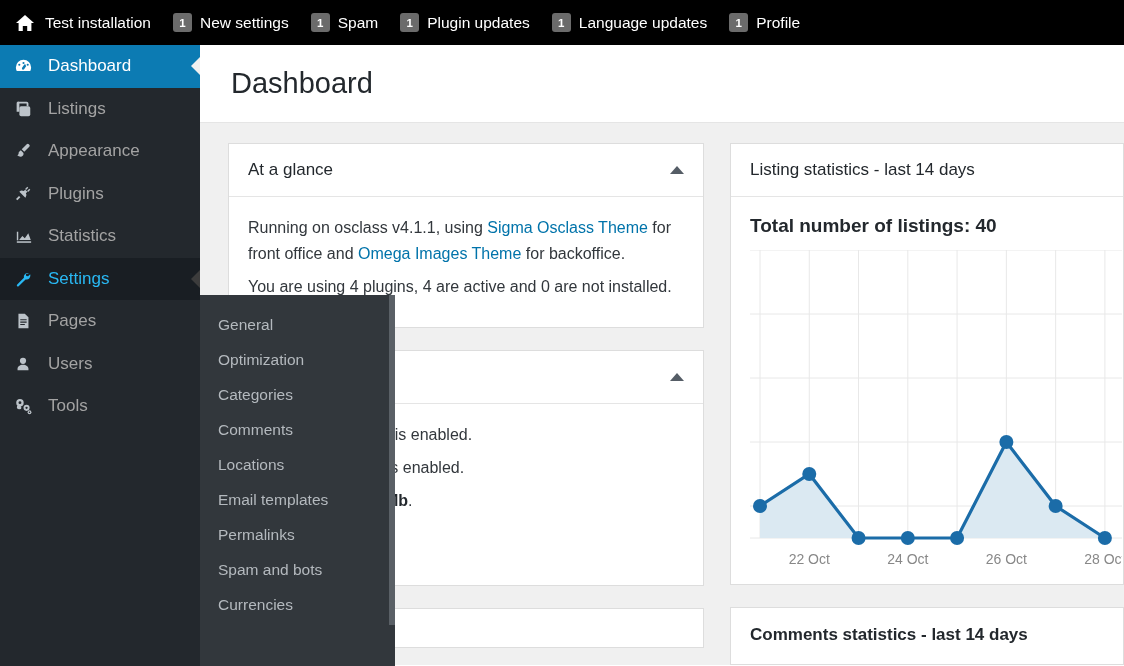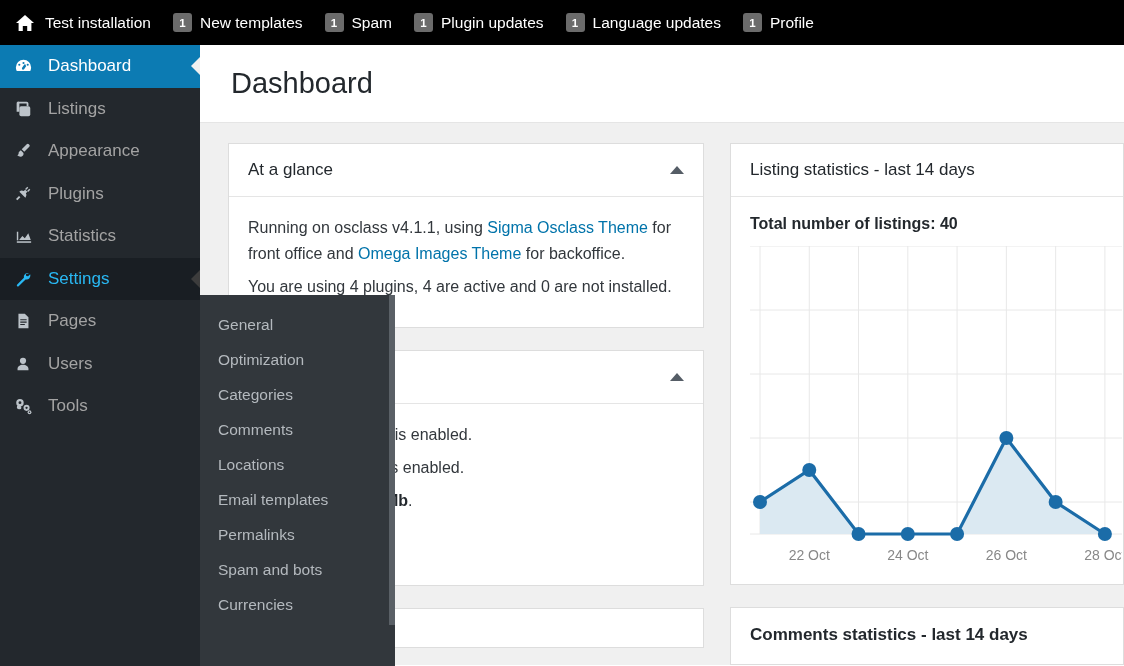--- a/index.html
+++ b/index.html
@@ -186,21 +186,21 @@
     border: none;
     border-radius: 3px;
     font-size: 15px;
     font-family: "Liberation Sans", sans-serif;
     padding: 9px 16px;
     cursor: pointer;
   }
 
   
   .stat-total {
-    font-size: 16px;
+    font-size: 19px;
     font-weight: bold;
     color: #23282d;
     padding: 18px 19px 0 19px;
   }
   .chart-wrap { padding: 13px 0 0 19px; }
   #listing-chart { display: block; }
 </style>
 </head>
 <body>
 
@@ -210,21 +210,21 @@
     <span class="home-icon">
       <svg viewBox="0 0 22 22" width="22" height="22">
         <path fill="#ffffff" d="M11 3L2 11h2.6v8h4.2v-5h4.4v5h4.2v-8H20L11 3z"></path>
       </svg>
     </span>
     <span class="ab-label">Test installation</span>
   </div>
 
   <div class="ab-item">
     <span class="ab-badge">1</span>
-    <span class="ab-label">New templates</span>
+    <span class="ab-label">New settings</span>
   </div>
 
   <div class="ab-item">
     <span class="ab-badge">1</span>
     <span class="ab-label">Spam</span>
   </div>
 
   <div class="ab-item">
     <span class="ab-badge">1</span>
     <span class="ab-label">Plugin updates</span>

